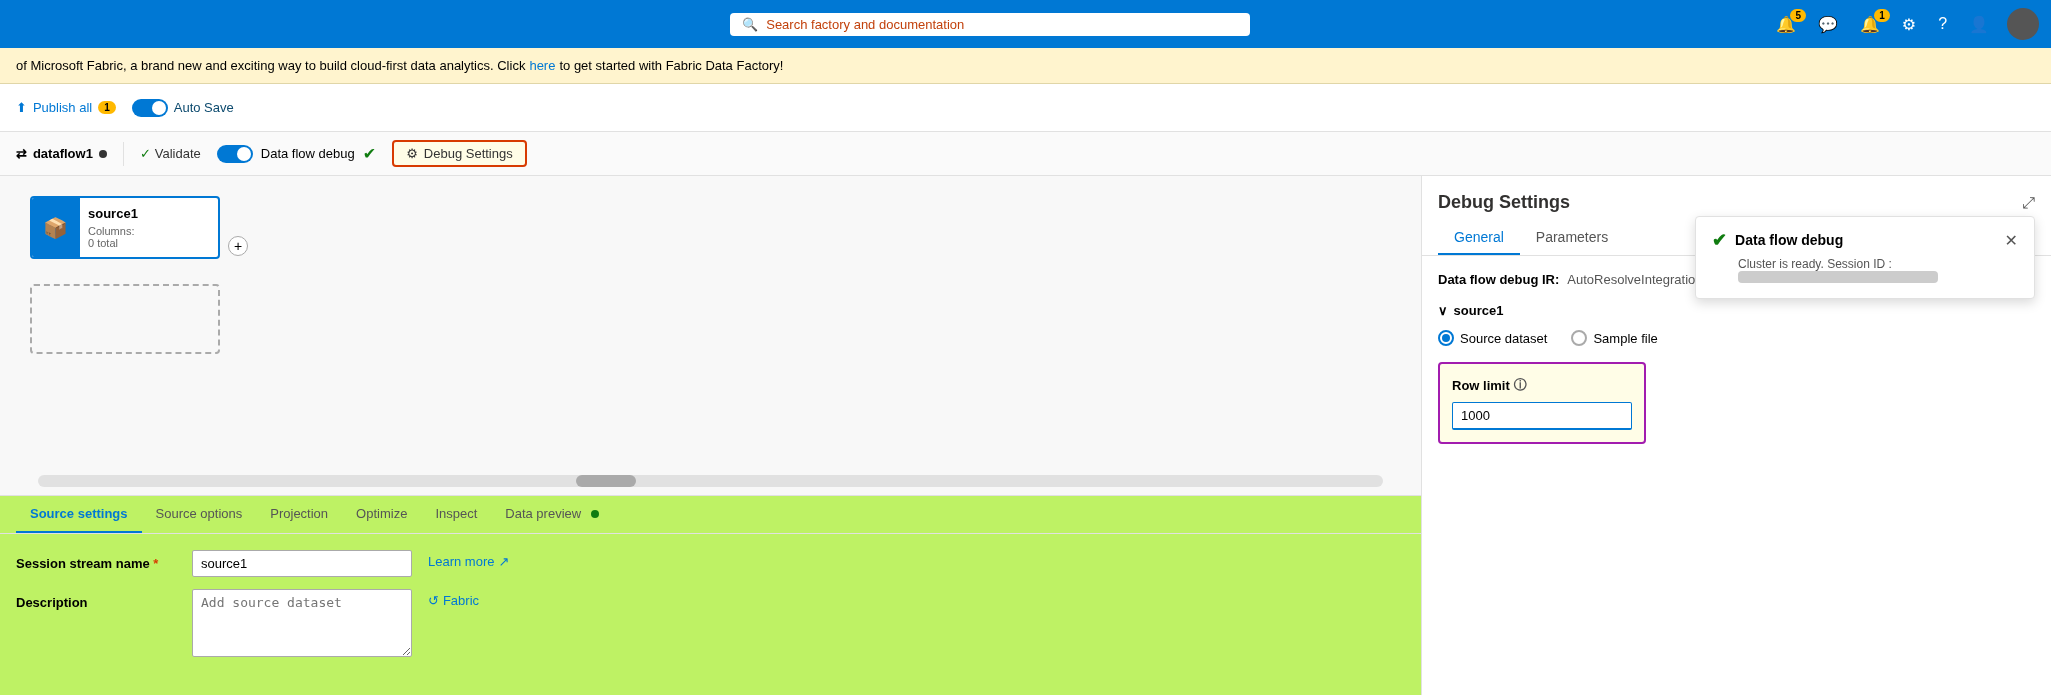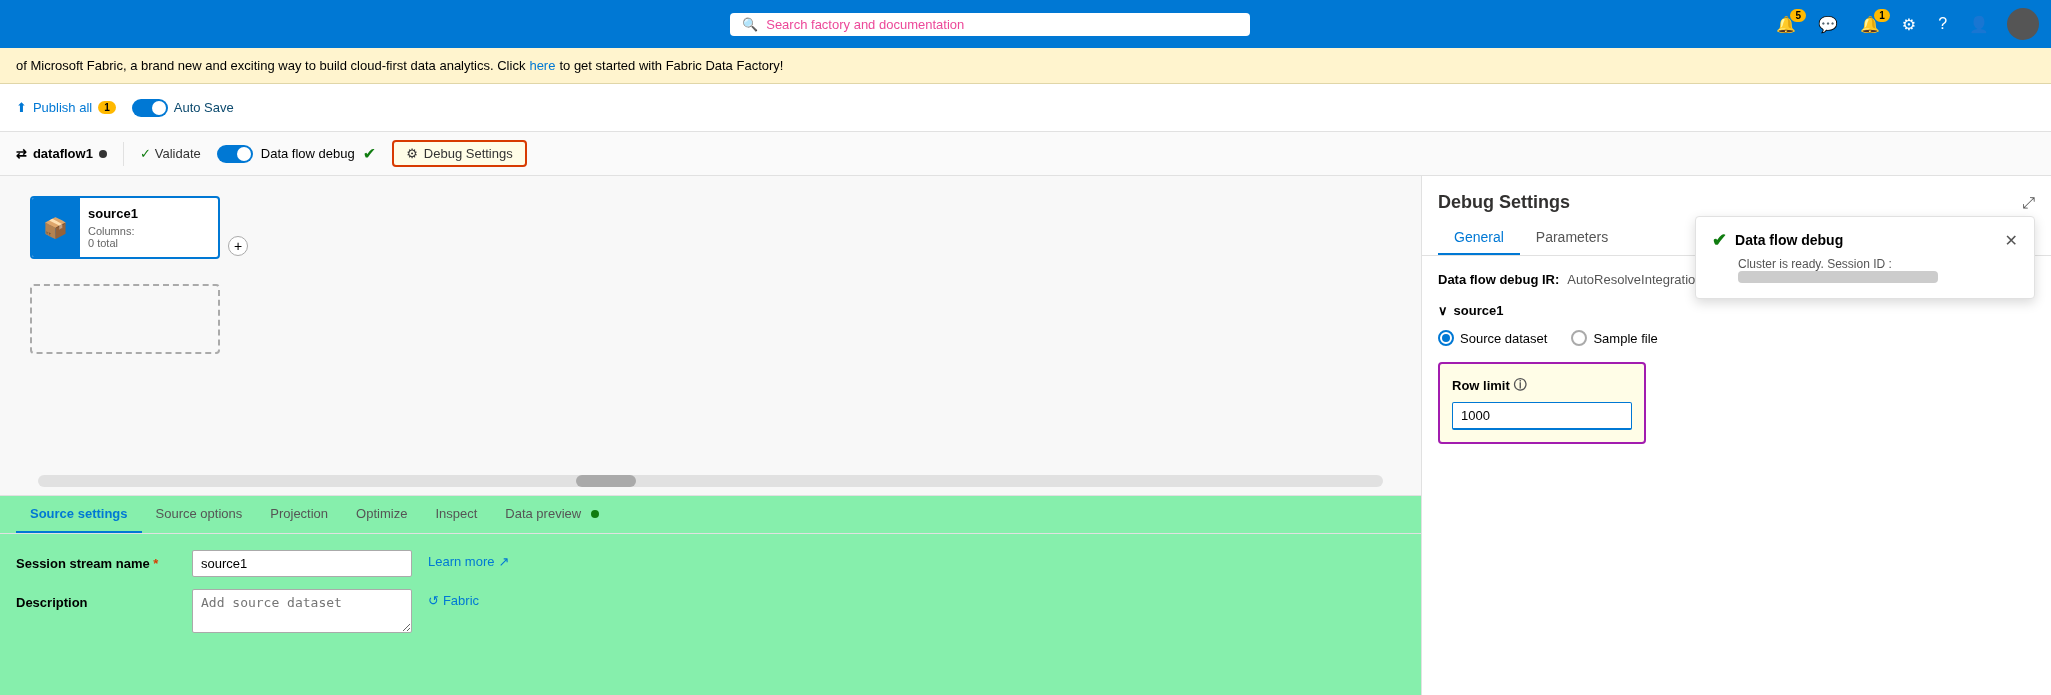--- a/index.html
+++ b/index.html
@@ -258,21 +258,21 @@
       width: 60px;
       height: 12px;
       background: #aaa;
       border-radius: 6px;
       position: absolute;
       left: 40%;
     }
 
     
     .bottom-panel {
-      background: #86efac;
+      background: #bef264;
       border-top: 1px solid #e1e1e1;
       height: 200px;
       display: flex;
       flex-direction: column;
     }
     .bottom-tabs {
       display: flex;
       border-bottom: 1px solid #e1e1e1;
       padding: 0 16px;
       gap: 0;
@@ -320,21 +320,21 @@
     .form-label .required { color: #d83b01; }
     .form-input {
       width: 220px;
       padding: 5px 8px;
       border: 1px solid #aaa;
       border-radius: 2px;
       font-size: 13px;
     }
     .form-textarea {
       width: 220px;
-      height: 44px;
+      height: 68px;
       padding: 5px 8px;
       border: 1px solid #aaa;
       border-radius: 2px;
       font-size: 13px;
       resize: vertical;
     }
     .learn-more-link {
       display: flex;
       align-items: center;
       gap: 4px;
@@ -531,21 +531,21 @@
     }
   </style>
 </head>
 <body>
 
 <div class="top-bar">
   <div style="width:200px;"></div>
   <div class="top-bar-center">
     <div class="search-box">
       <span style="color:#999;">🔍</span>
-      <span style="color:#ec4899;">Search factory and documentation</span>
+      <span style="color:#c2410c;">Search factory and documentation</span>
     </div>
   </div>
   <div class="top-bar-right">
     <button class="icon-btn">
       🔔
       <span class="badge">5</span>
     </button>
     <button class="icon-btn">💬</button>
     <button class="icon-btn">
       🔔

